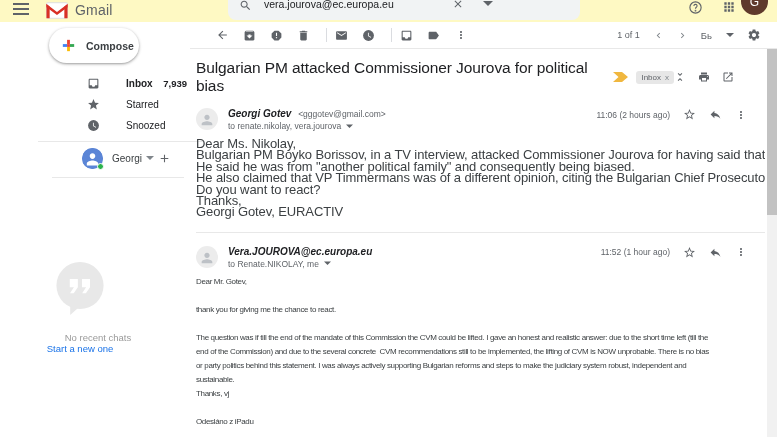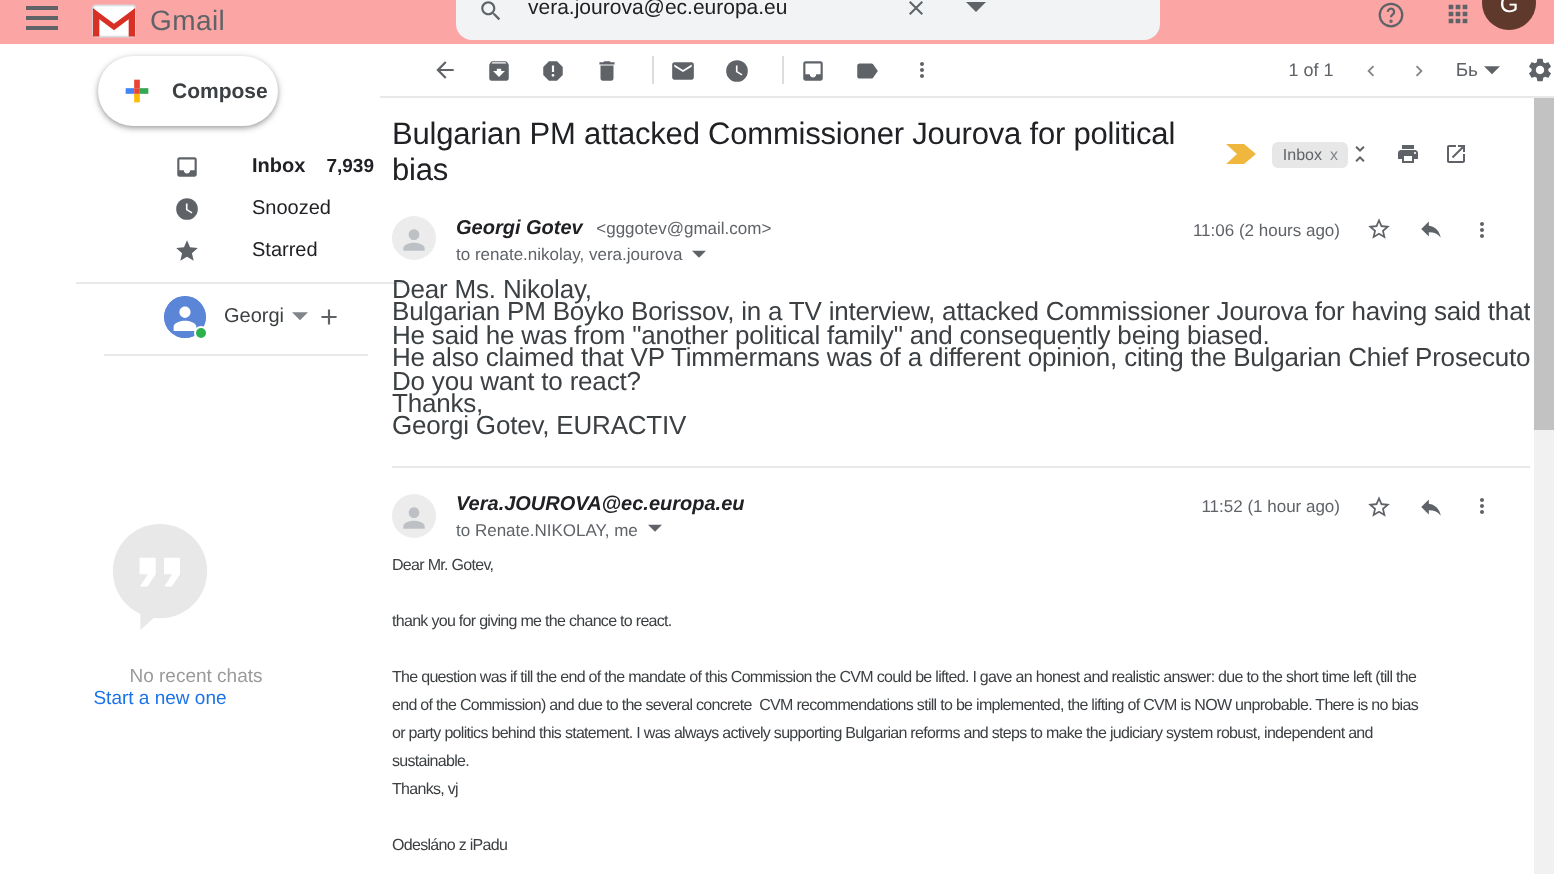--- a/index.html
+++ b/index.html
@@ -1,20 +1,20 @@
 <!DOCTYPE html>
 <html><head>
 <meta charset="utf-8">
 <style>
   * { box-sizing: border-box; margin: 0; padding: 0; }
   html,body { width:777px; height:437px; overflow:hidden; background:#fff;
     font-family:"Liberation Sans", sans-serif; color:#202124; position:relative; }
 
   
-  .app-header { position:absolute; top:0; left:0; right:0; height:22px; background:#fca5a5; z-index:6; overflow:hidden; }
+  .app-header { position:absolute; top:0; left:0; right:0; height:22px; background:#fef9c3; z-index:6; overflow:hidden; }
   .hamburger { position:absolute; left:13px; top:0; width:16px; height:14px; cursor:pointer; }
   .hamburger i { display:block; height:2px; background:#5f6368; margin-top:3px; }
   .logo-wrap { position:absolute; left:46px; top:0; height:20px; display:flex; align-items:center; gap:7px; }
   .logo-text { font-size:14px; color:#5f6368; letter-spacing:.2px; }
   .search-bar { position:absolute; left:228px; top:-10px; width:352px; height:30px; background:#f1f3f4; border-radius:8px; }
   .search-bar .s-icon { position:absolute; left:11px; top:9px; }
   .search-value { position:absolute; left:36px; top:8px; font-size:10.5px; color:#202124; }
   .search-clear { position:absolute; left:224px; top:8px; }
   .search-caret { position:absolute; left:255px; top:11px; }
   .hdr-right-icon { position:absolute; top:0px; }
@@ -45,23 +45,23 @@
   .sb-divider2 { border-top:1px solid #e8e8e8; margin:4px 0 0 14px; width:132px; }
   .chat-block { position:absolute; top:240px; left:0; width:160px; text-align:center; }
   .chat-empty { margin-top:13px; font-size:9.5px; color:#9a9a9a;margin-left:36px; }
   .chat-action { margin-top:0; font-size:9.5px; color:#1a73e8; cursor:pointer; }
 
   
   .main { position:absolute; top:22px; left:190px; right:0; bottom:0; overflow:hidden; }
   .toolbar { height:27px; display:flex; align-items:center; padding-left:26px; border-bottom:1px solid #e8e8e8; }
   .tb-btn { width:13px; height:13px; margin-right:14px; display:flex; align-items:center; justify-content:center; cursor:pointer; }
   .tb-div { width:1px; height:14px; background:#dadce0; margin:0 8px 0 2px; }
-  .tb-right { margin-left:auto; display:flex; align-items:center; gap:13px; padding-right:0; }
+  .tb-right { margin-left:auto; display:flex; align-items:center; gap:13px; padding-right:16px; }
   .tb-page { font-size:9px; color:#5f6368; }
-  .input-tool { display:flex; align-items:center; gap:3px; font-size:9.5px; color:#5f6368; cursor:pointer; }
+  .input-tool { display:flex; align-items:center; gap:14px; font-size:9.5px; color:#5f6368; cursor:pointer; }
 
   .content { position:absolute; top:28px; left:6px; right:12px; bottom:0; overflow:hidden; }
   .subject-row { display:flex; align-items:center; margin-top:9px; }
   .subject { font-size:15.5px; color:#202124; letter-spacing:-0.1px; }
   .importance { margin-left:10px; display:flex; cursor:pointer; }
   .chip { margin-left:8px; background:#e7e7e7; border-radius:3px; font-size:8px; color:#5f6368;
     padding:2px 5px; display:flex; align-items:center; gap:4px; cursor:pointer; }
   .chip-x { color:#80868b; font-size:8px; cursor:pointer; }
   .subject-icons { margin-left:auto; margin-right:31px; display:flex; gap:12px; }
   .ic-btn { cursor:pointer; display:flex; align-items:center; }
@@ -161,34 +161,34 @@
       <span class="nav-ic">
         <svg width="13" height="13" viewBox="0 0 24 24" fill="#5f6368">
             <path d="M19 3H4.99c-1.11 0-1.98.89-1.98 2L3 19c0 1.1.88 2 1.99 2H19c1.1 0 2-.9 2-2V5c0-1.11-.9-2-2-2zm0 12h-4c0 1.66-1.35 3-3 3s-3-1.34-3-3H4.99V5H19v10z"></path>
           </svg>
       </span>
       <span>Inbox</span>
       <span class="nav-count">7,939</span>
     </div>
     <div class="nav-item">
       <span class="nav-ic">
+        <svg width="13" height="13" viewBox="0 0 24 24" fill="#5f6368">
+            <path d="M12 17.27L18.18 21l-1.64-7.03L22 9.24l-7.19-.61L12 2 9.19 8.63 2 9.24l5.46 4.73L5.82 21z"></path>
+          </svg>
+      </span>
+      <span>Starred</span>
+    </div>
+    <div class="nav-item">
+      <span class="nav-ic">
         <svg width="13" height="13" viewBox="0 0 24 24">
             <circle cx="12" cy="12" r="10" fill="#5f6368"></circle>
             <path d="M12.5 7H11v6l5.25 3.15.75-1.23-4.5-2.67z" fill="#fff"></path>
           </svg>
       </span>
       <span>Snoozed</span>
-    </div>
-    <div class="nav-item">
-      <span class="nav-ic">
-        <svg width="13" height="13" viewBox="0 0 24 24" fill="#5f6368">
-            <path d="M12 17.27L18.18 21l-1.64-7.03L22 9.24l-7.19-.61L12 2 9.19 8.63 2 9.24l5.46 4.73L5.82 21z"></path>
-          </svg>
-      </span>
-      <span>Starred</span>
     </div>
   </div>
 
   <div class="sb-divider"></div>
 
   <div class="account-row">
     <span class="acct-avatar">
       <svg width="21" height="21" viewBox="0 0 24 24" style="border-radius:50%">
           <circle cx="12" cy="12" r="12" fill="#5b85d6"></circle>
           <path fill="#fff" d="M12 12.5c1.8 0 3.2-1.5 3.2-3.3S13.8 6 12 6 8.8 7.4 8.8 9.2s1.4 3.3 3.2 3.3zm0 1.7c-2.2 0-6.5 1.1-6.5 3.3V20h13v-2.5c0-2.2-4.3-3.3-6.5-3.3z"></path>

